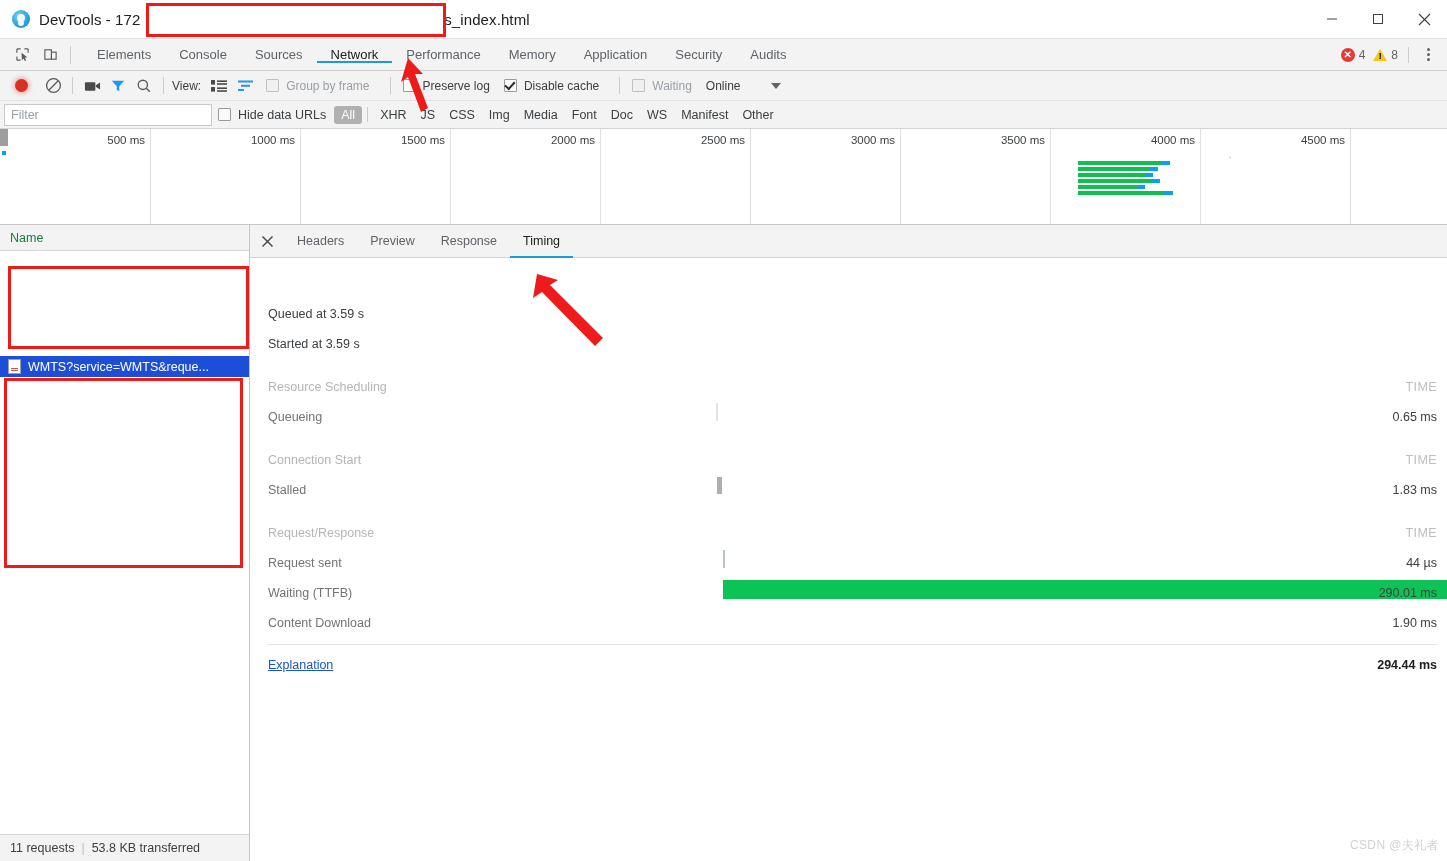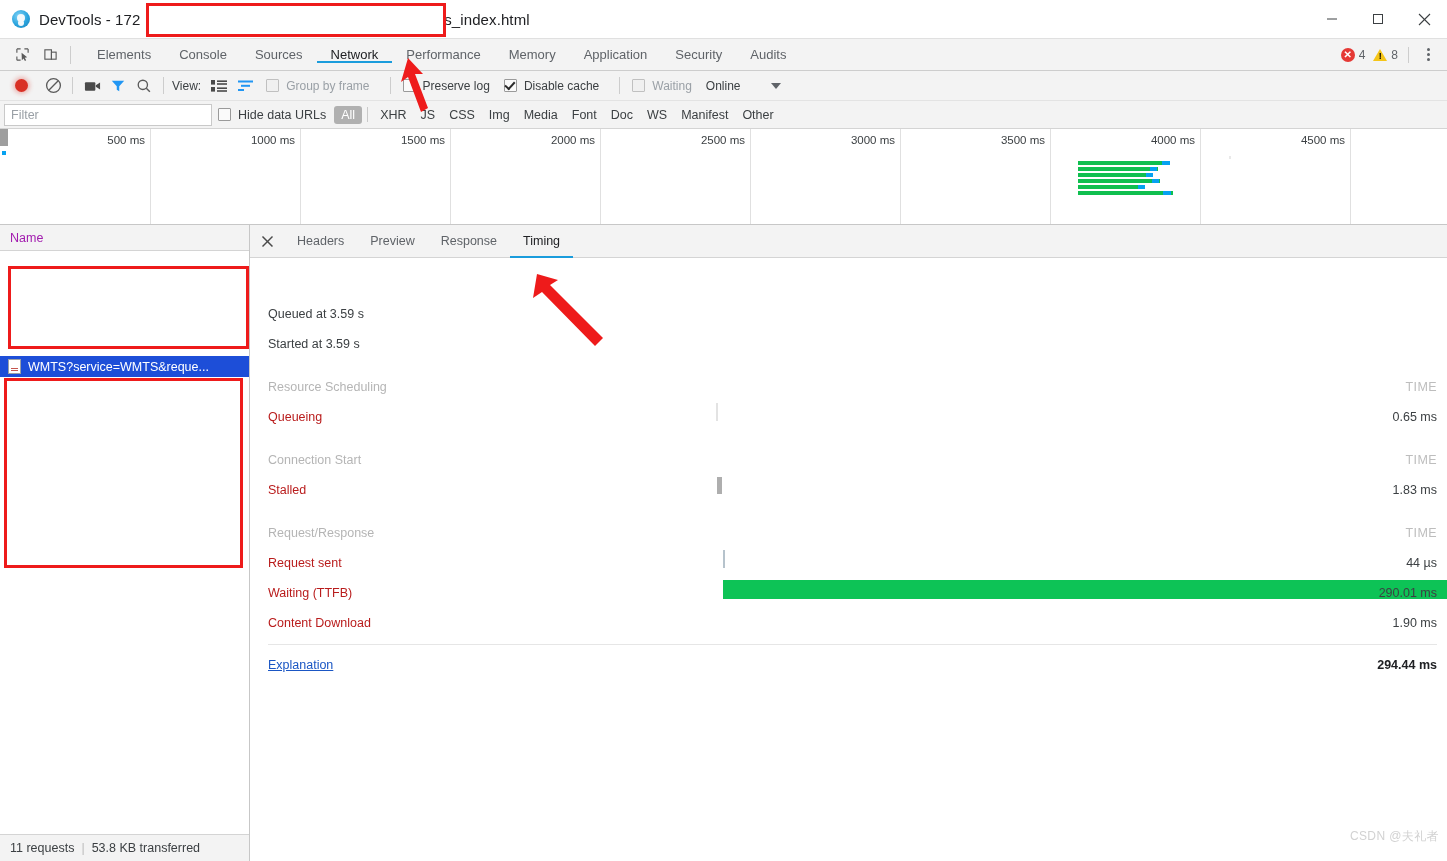--- a/index.html
+++ b/index.html
@@ -290,21 +290,21 @@
     display: flex; flex-direction: column;
     border-right: 1px solid #c7c7c7;
     background: #fff;
     position: relative;
   }
   .req-header {
     height: 26px; min-height: 26px;
     display: flex; align-items: center;
     padding-left: 10px;
     font-size: 12.5px;
-    color: #a21caf;
+    color: #15803d;
     background: #f3f3f3;
     border-bottom: 1px solid #d4d4d4;
   }
   .req-list { flex: 1; overflow: hidden; position: relative; }
   .req-row {
     height: 21px;
     display: flex; align-items: center;
     padding-left: 8px;
     font-size: 12.5px;
     color: #202124;
@@ -393,21 +393,21 @@
     position: absolute;
     left: 18px;
     font-size: 12.5px;
     color: #b5b5b5;
     white-space: nowrap;
   }
   .tm-row-label {
     position: absolute;
     left: 18px;
     font-size: 12.5px;
-    color: #b91c1c;
+    color: #737373;
     white-space: nowrap;
   }
   .tm-time {
     position: absolute;
     right: 10px;
     font-size: 12.5px;
     color: #3c4043;
     text-align: right;
     white-space: nowrap;
   }
@@ -423,21 +423,21 @@
     position: absolute;
     left: 18px;
     font-size: 12.5px;
     color: #1a56c4;
     text-decoration: underline;
   }
 
   
   .watermark {
     position: absolute;
-    right: 8px; bottom: 16px;
+    right: 8px; bottom: 7px;
     font-size: 12px;
     color: #d2d2d2;
     white-space: nowrap;
     letter-spacing: 0.4px;
   }
 
   
   .anno-box {
     position: absolute;
     border: 3px solid #ee1b1b;

